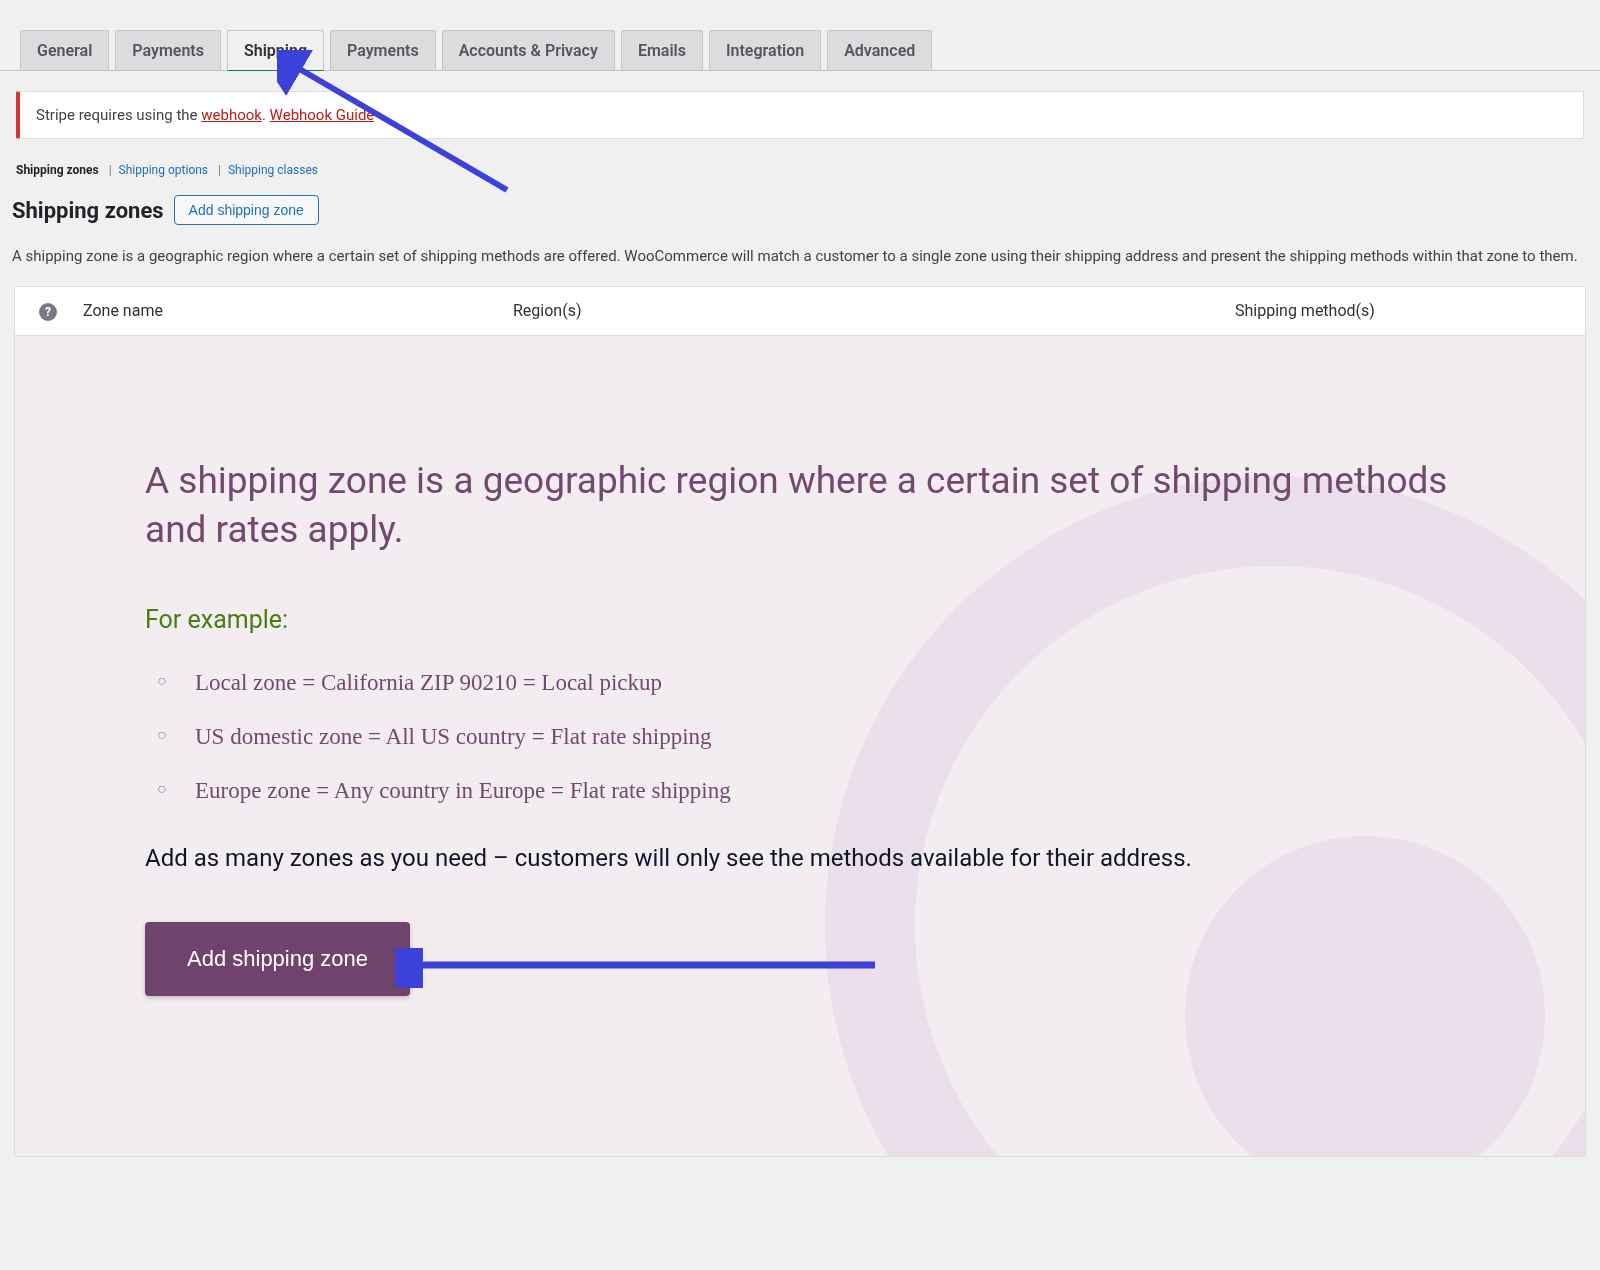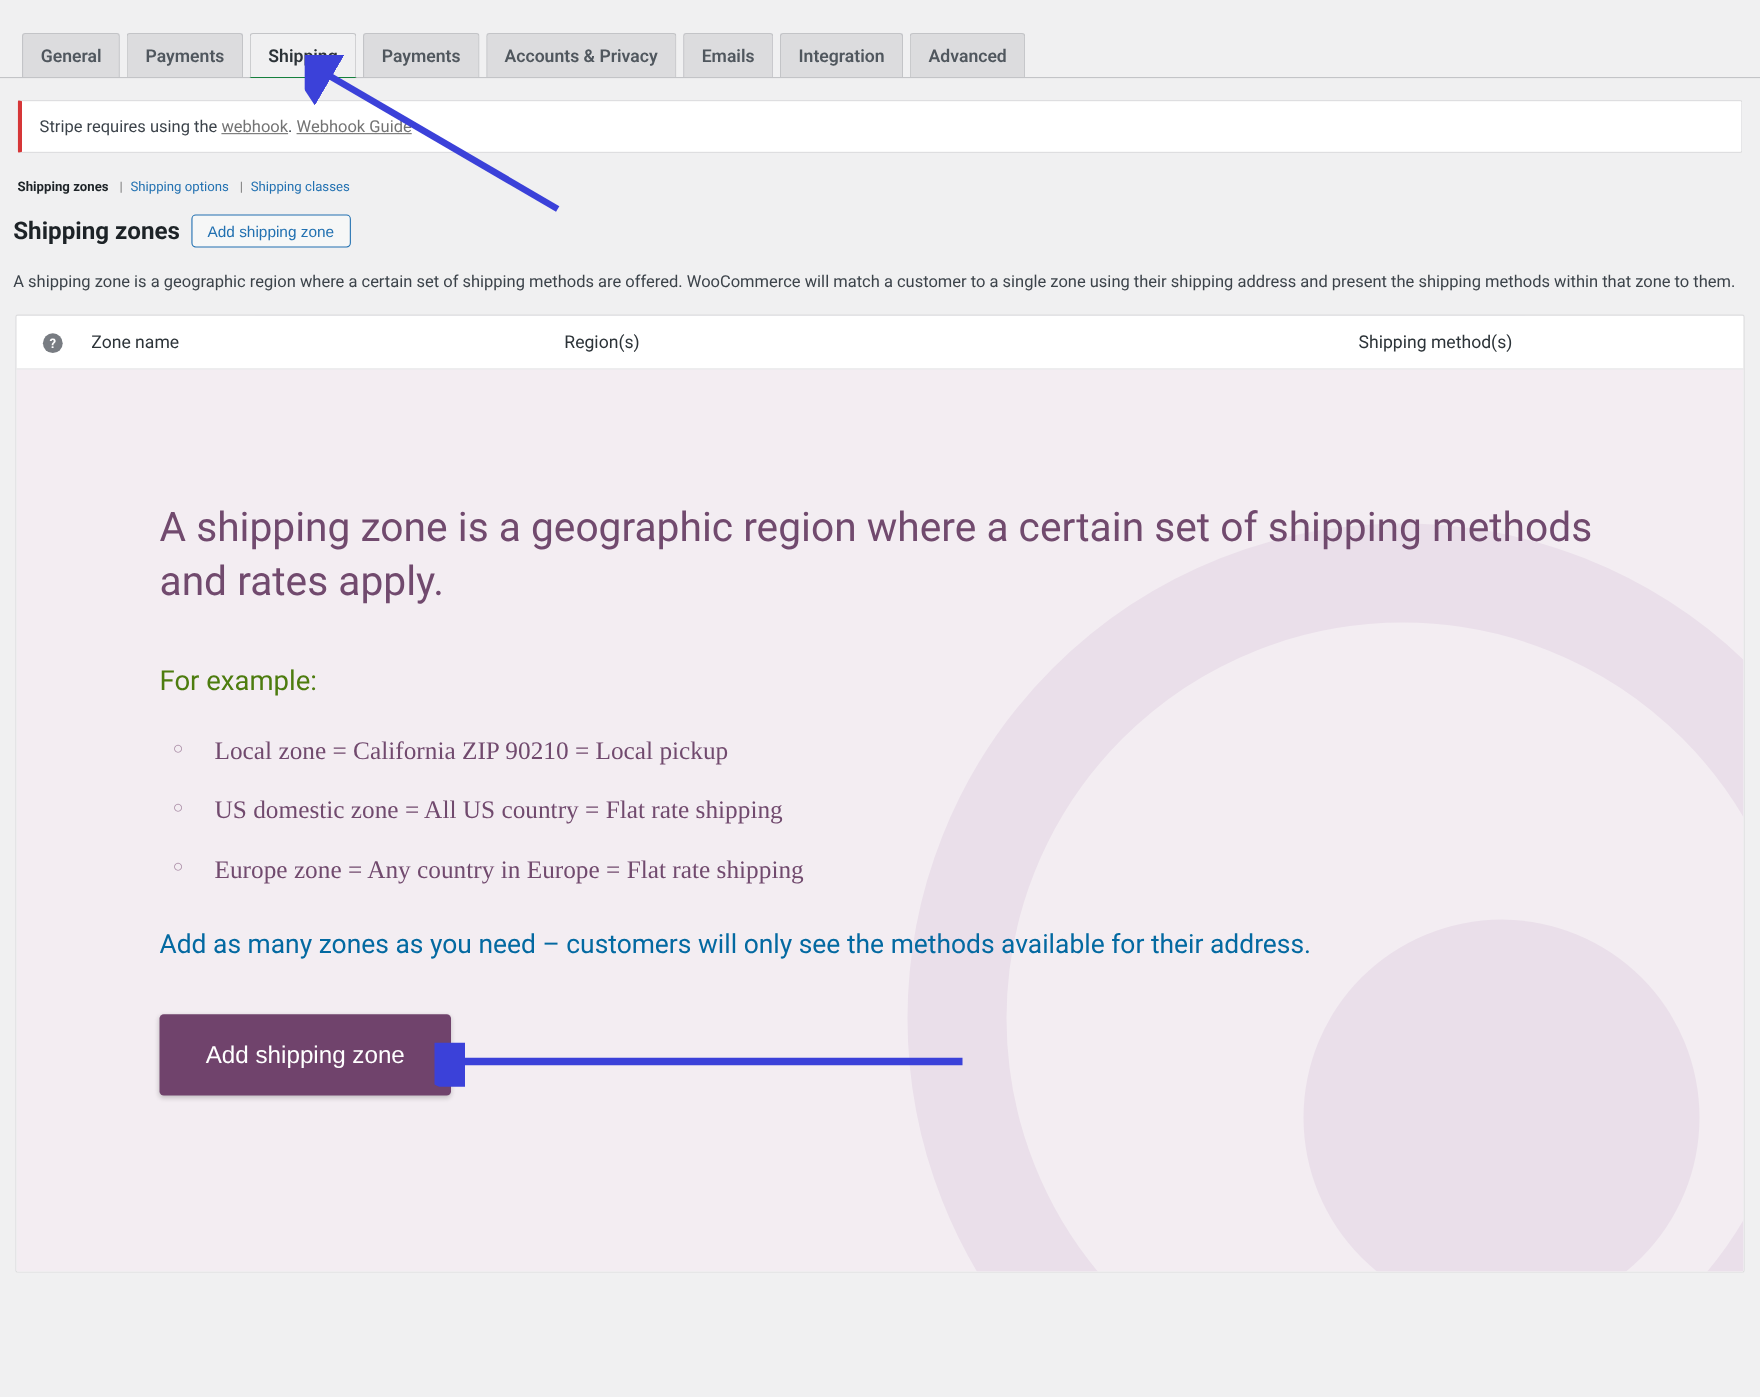--- a/index.html
+++ b/index.html
@@ -38,21 +38,21 @@
     }
     .notice {
       margin: 20px 16px 10px 16px;
       background: #fff;
       border: 1px solid #dcdcde;
       border-left: 4px solid #d63638;
       padding: 14px 16px;
       font-size: 15px;
       border-radius: 2px;
     }
-    .notice a { color: #737373; }
+    .notice a { color: #b91c1c; }
     .subsub {
       padding: 14px 16px 0 16px;
       font-size: 12px;
     }
     .subsub .sep { color: #7a7a7a; padding: 0 4px; }
     .subsub a { color: #2271b1; text-decoration: none; }
     .subsub .current { font-weight: 700; color: #1d2327; }
     .heading-row {
       display: flex;
       align-items: center;
@@ -163,21 +163,21 @@
     .empty ul li::before {
       content: "○";
       position: absolute;
       left: 12px;
       top: 2px;
       color: #a88aa4;
       font-size: 16px;
     }
     .empty .addmany {
       font-size: 24px;
-      color: #0369a1;
+      color: #0f172a;
       margin-bottom: 50px;
     }
     .empty .wc-button {
       background: #70436c;
       color: #fff;
       font-size: 22px;
       font-weight: 400;
       padding: 24px 42px;
       border: none;
       border-radius: 4px;

